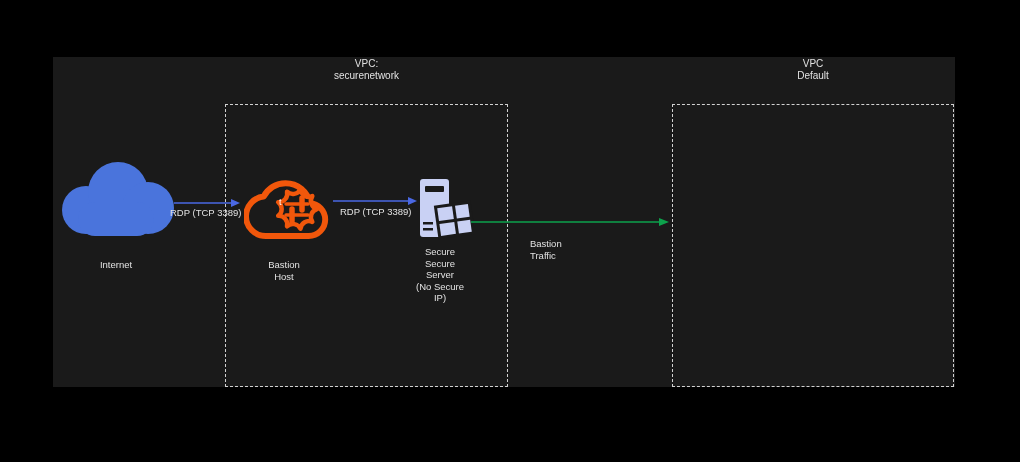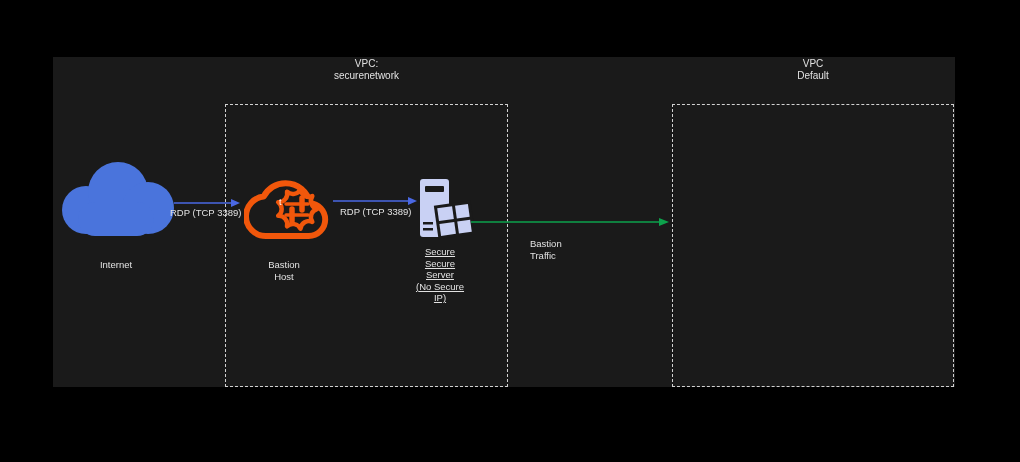--- a/index.html
+++ b/index.html
@@ -127,21 +127,21 @@
 
         <g transform="rotate(-8 38 42)">
           <rect x="20" y="25" width="37" height="34" style="fill:var(--panel)"></rect>
           <rect x="23" y="28" width="15" height="13" style="fill:var(--server-lavender)"></rect>
           <rect x="41" y="28" width="13" height="13" style="fill:var(--server-lavender)"></rect>
           <rect x="23" y="44" width="15" height="12" style="fill:var(--server-lavender)"></rect>
           <rect x="41" y="44" width="13" height="12" style="fill:var(--server-lavender)"></rect>
         </g>
       </svg>
     </div>
-    <div class="node-label" style="left:349px; top:189px; width:76px;text-decoration:underline;">
+    <div class="node-label" style="left:349px; top:189px; width:76px;">
       <div>Secure</div>
       <div>Secure</div>
       <div>Server</div>
       <div>(No Secure</div>
       <div>IP)</div>
     </div>
 
     <svg class="abs" style="left:418px; top:159px;" width="198" height="12" viewBox="0 0 198 12">
       <line x1="0" y1="6" x2="189" y2="6" style="stroke:var(--edge-green)" stroke-width="1.6"></line>
       <polygon points="188,2 198,6 188,10" style="fill:var(--edge-green)"></polygon>

